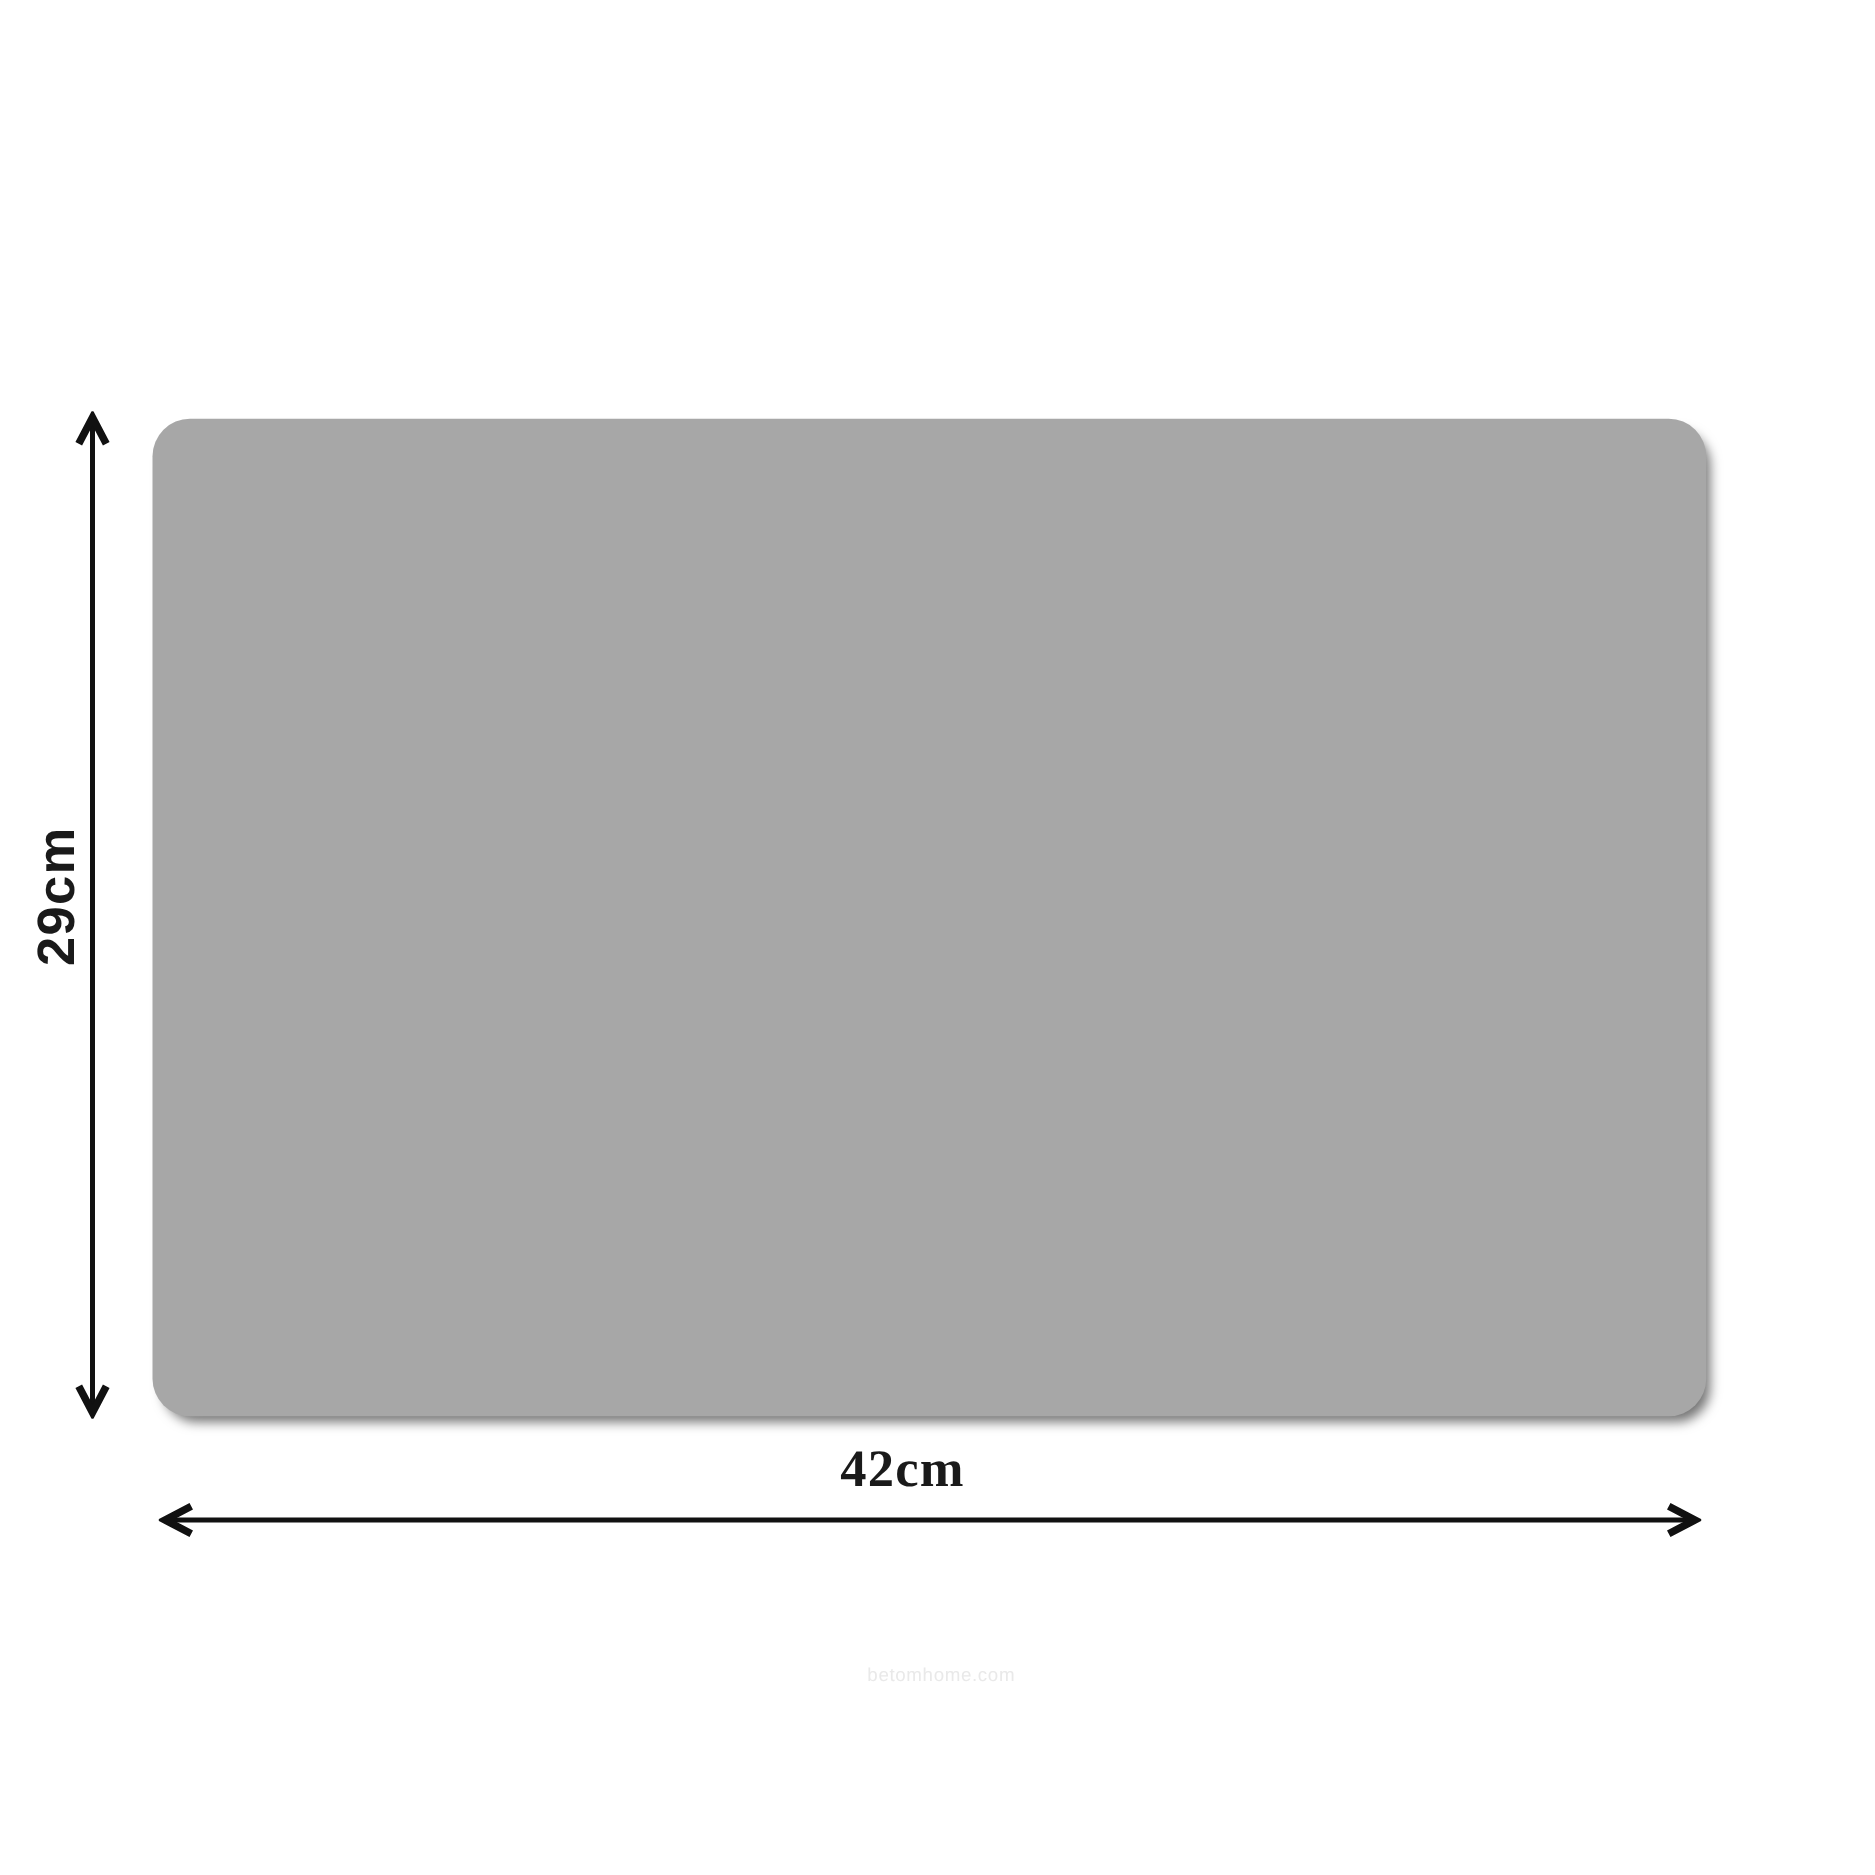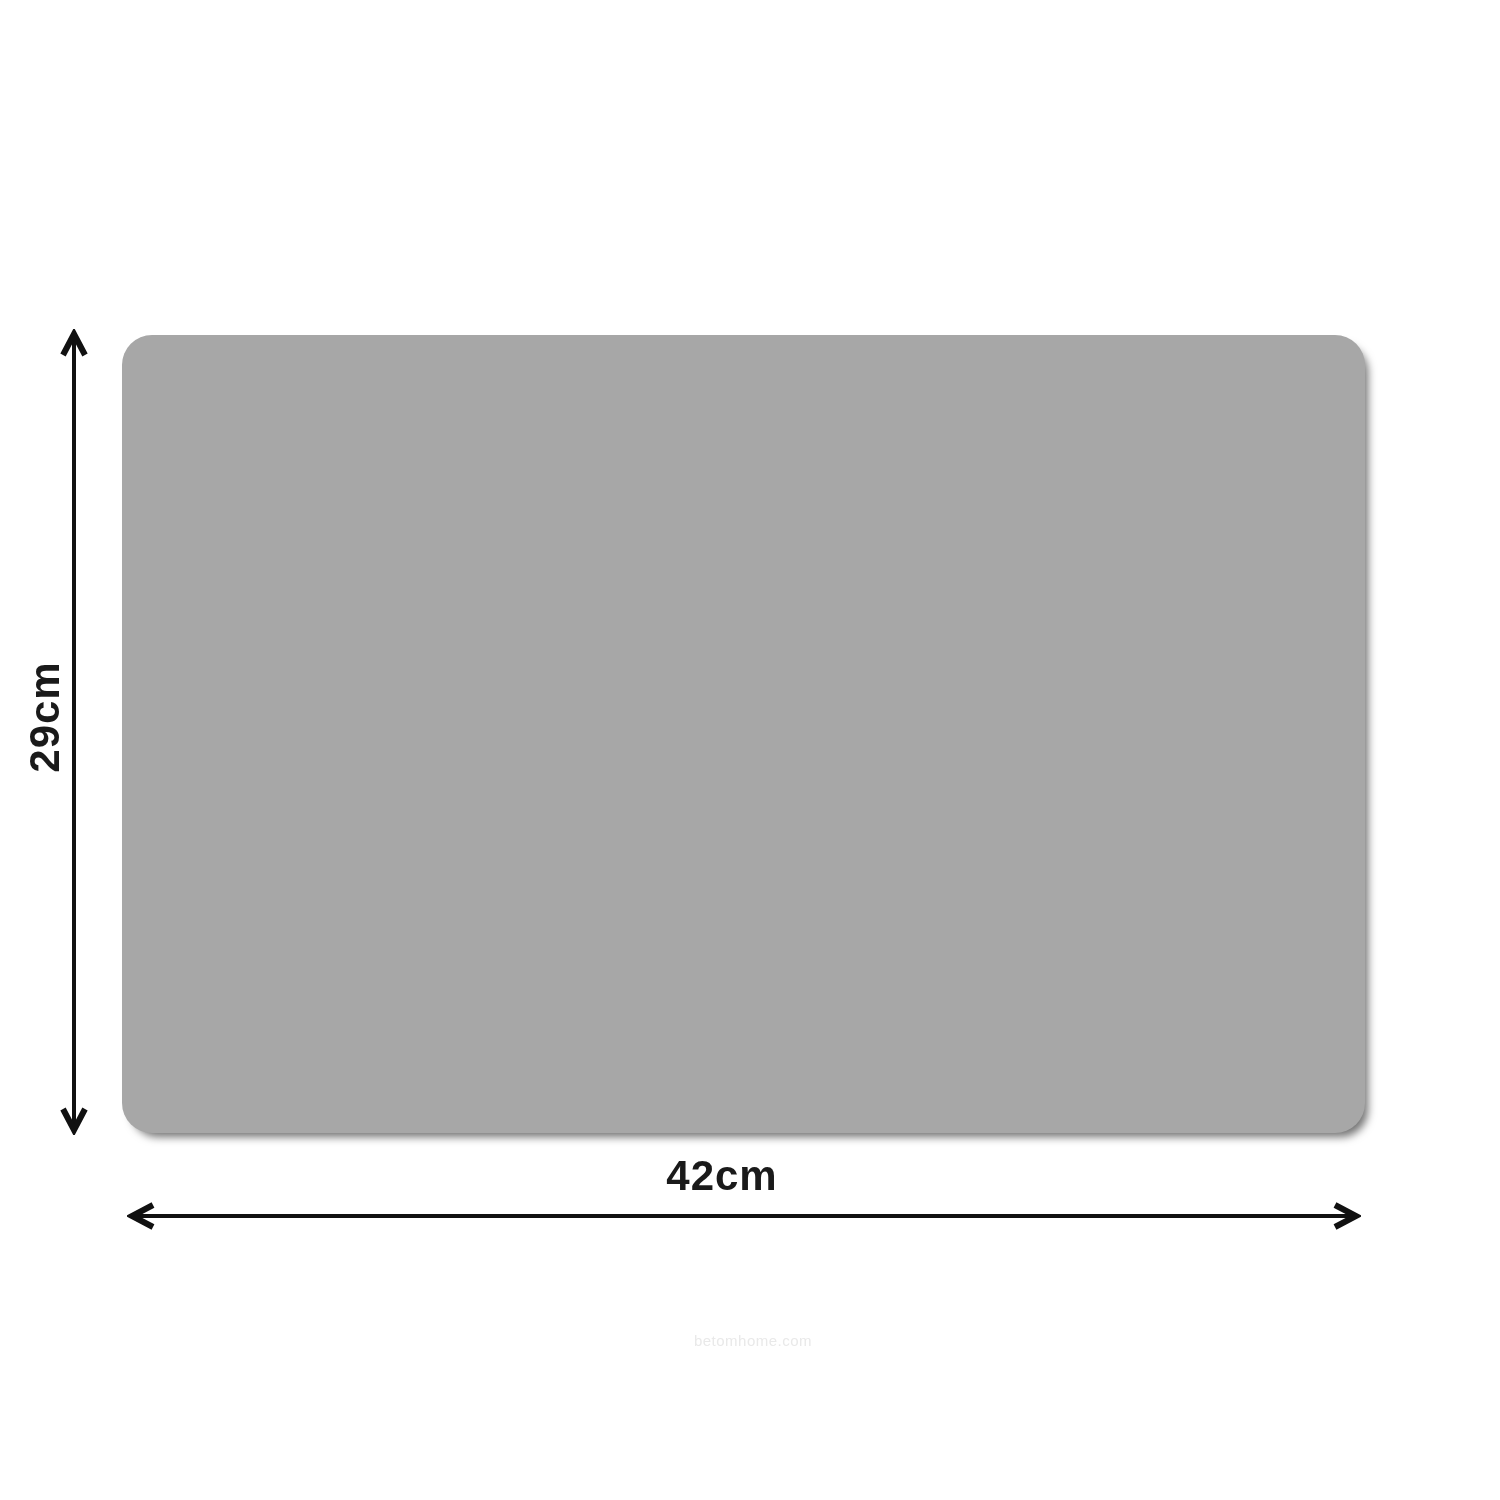--- a/index.html
+++ b/index.html
@@ -47,20 +47,21 @@
   }
   .v-label {
     left: 45px;
     top: 717px;
     transform: translate(-50%, -50%) rotate(-90deg);
   }
   .h-label {
     left: 722px;
     top: 1176px;
     transform: translate(-50%, -50%);
+    font-family: Liberation Serif, serif;
   }
   .watermark {
     position: absolute;
     left: 753px;
     top: 1340px;
     transform: translate(-50%, -50%);
     font-size: 15px;
     color: var(--watermark, #e9e9e9);
     letter-spacing: 0.5px;
     white-space: nowrap;

